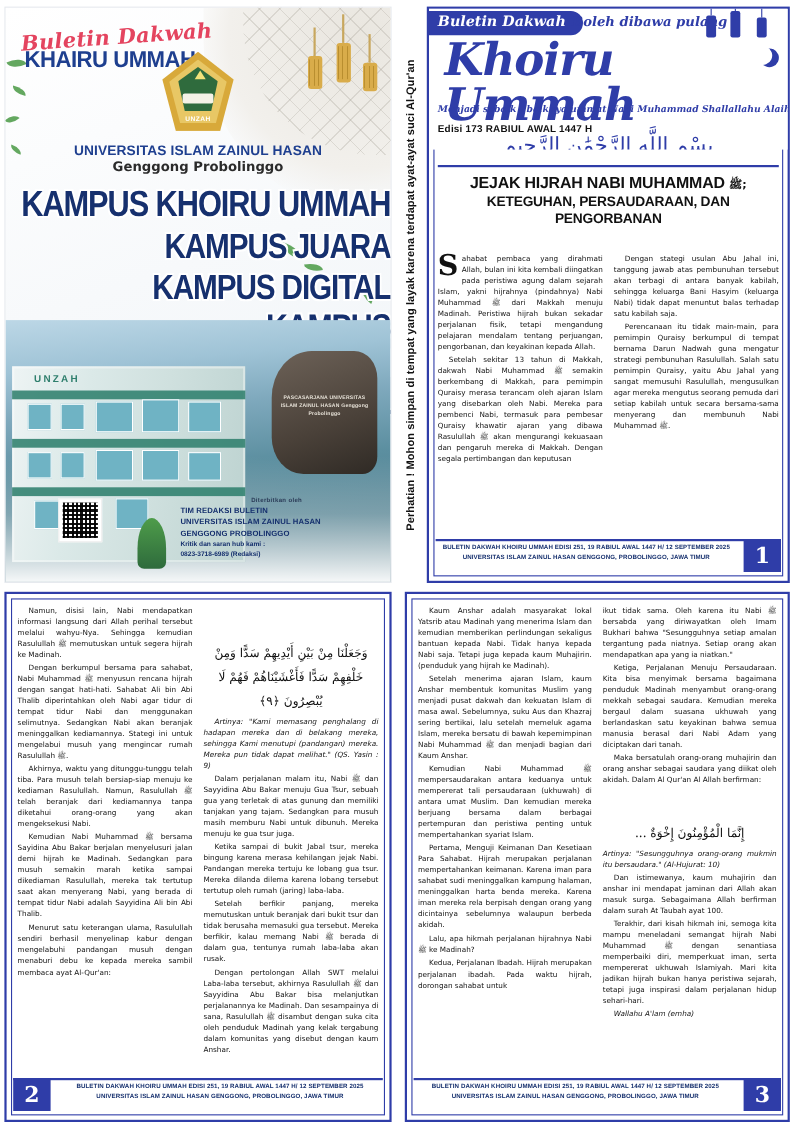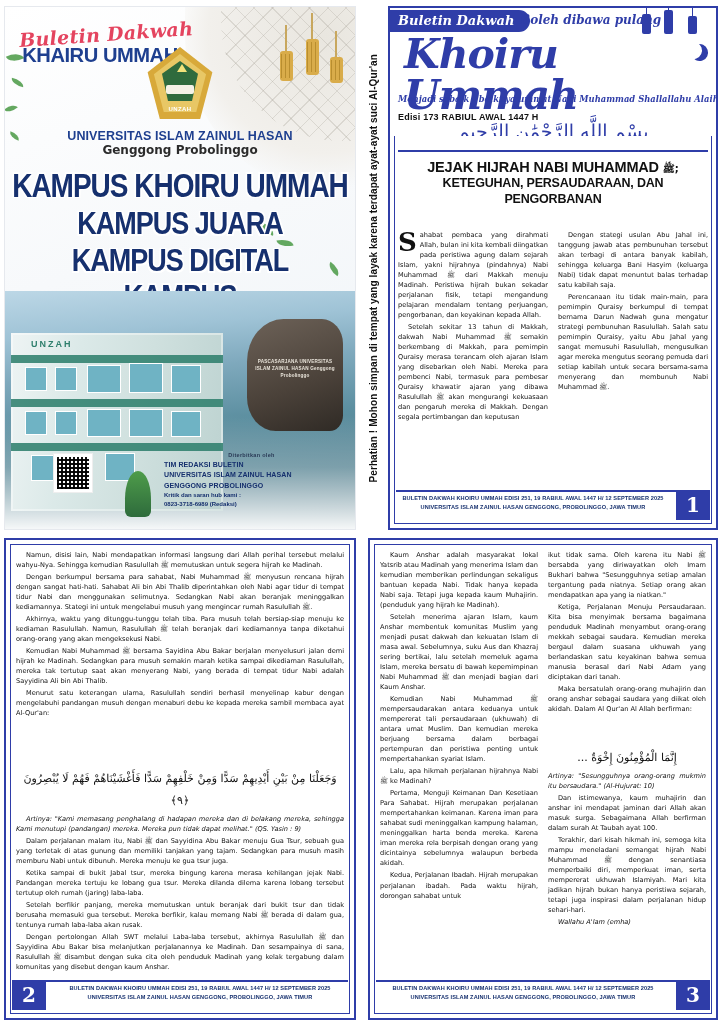--- a/index.html
+++ b/index.html
@@ -94,21 +94,21 @@
   .logo-txt{
     position:absolute; left:0;right:0; bottom:7px; text-align:center;
     font-size:6px; font-weight:700; color:#fff; letter-spacing:.4px;
   }
   .uni-name{
     margin-top:6px; font-size:12.5px; font-weight:700; color:#1e3f8f; letter-spacing:.1px;
   }
   .uni-sub{ font-size:12px; font-weight:700; color:#2b2b2b; font-family:"DejaVu Sans",sans-serif;}
 
   .slogan{
-    position:absolute; left:0; right:0; top:165px; text-align:center;
+    position:absolute; left:0; right:0; top:165px; text-align:right;
   }
   .slogan span{
     display:block; font-weight:700; color:#16306e;
     font-family:"Liberation Sans", sans-serif;
     line-height:1.02; letter-spacing:-1px; transform:scaleY(1.18);
     text-shadow: 1.5px 1.5px 0 #fff, -1.5px 1.5px 0 #fff, 1.5px -1.5px 0 #fff, -1.5px -1.5px 0 #fff;
     margin-bottom:10px;
   }
   .sl1{ font-size:28px; } .sl2{ font-size:27px; } .sl3{ font-size:27px; }
   .sl4{ font-size:27.5px; } .sl5{ font-size:27.5px; }
@@ -247,21 +247,21 @@
   .pageno{
     position:absolute; right:0; top:0; width:34px; height:30px; background:#2f3da8;
     color:#fff; font-size:20px; font-weight:700; display:flex; align-items:center; justify-content:center;
     font-family:"DejaVu Serif", serif;
   }
   .pageno.left{ left:0; right:auto; }
   .footer-txt.rightpad{ left:40px; right:0; }
 
   
   .p2{ left:4px; top:538px; width:352px; height:482px; }
-  .p2 .cols{ top:10px; bottom:44px; left:10px; right:10px;flex-direction:column; }
+  .p2 .cols{ top:10px; bottom:44px; left:10px; right:10px; }
   .p3{ left:368px; top:538px; width:350px; height:482px; }
   .p3 .cols{ top:10px; bottom:44px; left:10px; right:10px; }
 
   .ayat{
     direction:rtl; text-align:center; font-family:"DejaVu Serif", serif;
     font-size:11px; line-height:2.0; color:#111; margin-bottom:4px; text-indent:0;margin-top:33px;
   }
   .ital{ font-style:italic; }
 </style>
 </head>
@@ -433,22 +433,22 @@
   </div>
 
   <div class="panel p3">
     <div class="panel-inner"></div>
 
     <div class="cols">
       <div class="col">
         <p>Kaum Anshar adalah masyarakat lokal Yatsrib atau Madinah yang menerima Islam dan kemudian memberikan perlindungan sekaligus bantuan kepada Nabi. Tidak hanya kepada Nabi saja. Tetapi juga kepada kaum Muhajirin. (penduduk yang hijrah ke Madinah).</p>
         <p>Setelah menerima ajaran Islam, kaum Anshar membentuk komunitas Muslim yang menjadi pusat dakwah dan kekuatan Islam di masa awal. Sebelumnya, suku Aus dan Khazraj sering bertikai, lalu setelah memeluk agama Islam, mereka bersatu di bawah kepemimpinan Nabi Muhammad ﷺ dan menjadi bagian dari Kaum Anshar.</p>
         <p>Kemudian Nabi Muhammad ﷺ mempersaudarakan antara keduanya untuk mempererat tali persaudaraan (ukhuwah) di antara umat Muslim. Dan kemudian mereka berjuang bersama dalam berbagai pertempuran dan peristiwa penting untuk mempertahankan syariat Islam.</p>
+        <p>Pertama, Menguji Keimanan Dan Kesetiaan Para Sahabat. Hijrah merupakan perjalanan mempertahankan keimanan. Karena iman para sahabat sudi meninggalkan kampung halaman, meninggalkan harta benda mereka. Karena iman mereka rela berpisah dengan orang yang dicintainya sebelumnya walaupun berbeda akidah.</p>
         <p>Lalu, apa hikmah perjalanan hijrahnya Nabi ﷺ ke Madinah?</p>
-        <p>Pertama, Menguji Keimanan Dan Kesetiaan Para Sahabat. Hijrah merupakan perjalanan mempertahankan keimanan. Karena iman para sahabat sudi meninggalkan kampung halaman, meninggalkan harta benda mereka. Karena iman mereka rela berpisah dengan orang yang dicintainya sebelumnya walaupun berbeda akidah.</p>
         <p>Kedua, Perjalanan Ibadah. Hijrah merupakan perjalanan ibadah. Pada waktu hijrah, dorongan sahabat untuk</p>
       </div>
       <div class="col">
         <p class="noind">ikut tidak sama. Oleh karena itu Nabi ﷺ bersabda yang diriwayatkan oleh Imam Bukhari bahwa "Sesungguhnya setiap amalan tergantung pada niatnya. Setiap orang akan mendapatkan apa yang ia niatkan."</p>
         <p>Ketiga, Perjalanan Menuju Persaudaraan. Kita bisa menyimak bersama bagaimana penduduk Madinah menyambut orang-orang mekkah sebagai saudara. Kemudian mereka bergaul dalam suasana ukhuwah yang berlandaskan satu keyakinan bahwa semua manusia berasal dari Nabi Adam yang diciptakan dari tanah.</p>
         <p>Maka bersatulah orang-orang muhajirin dan orang anshar sebagai saudara yang diikat oleh akidah. Dalam Al Qur'an Al Allah berfirman:</p>
         <p class="ayat noind">إِنَّمَا الْمُؤْمِنُونَ إِخْوَةٌ ...</p>
         <p class="ital noind">Artinya: "Sesungguhnya orang-orang mukmin itu bersaudara." (Al-Hujurat: 10)</p>
         <p>Dan istimewanya, kaum muhajirin dan anshar ini mendapat jaminan dari Allah akan masuk surga. Sebagaimana Allah berfirman dalam surah At Taubah ayat 100.</p>
         <p>Terakhir, dari kisah hikmah ini, semoga kita mampu meneladani semangat hijrah Nabi Muhammad ﷺ dengan senantiasa memperbaiki diri, memperkuat iman, serta mempererat ukhuwah Islamiyah. Mari kita jadikan hijrah bukan hanya peristiwa sejarah, tetapi juga inspirasi dalam perjalanan hidup sehari-hari.</p>

